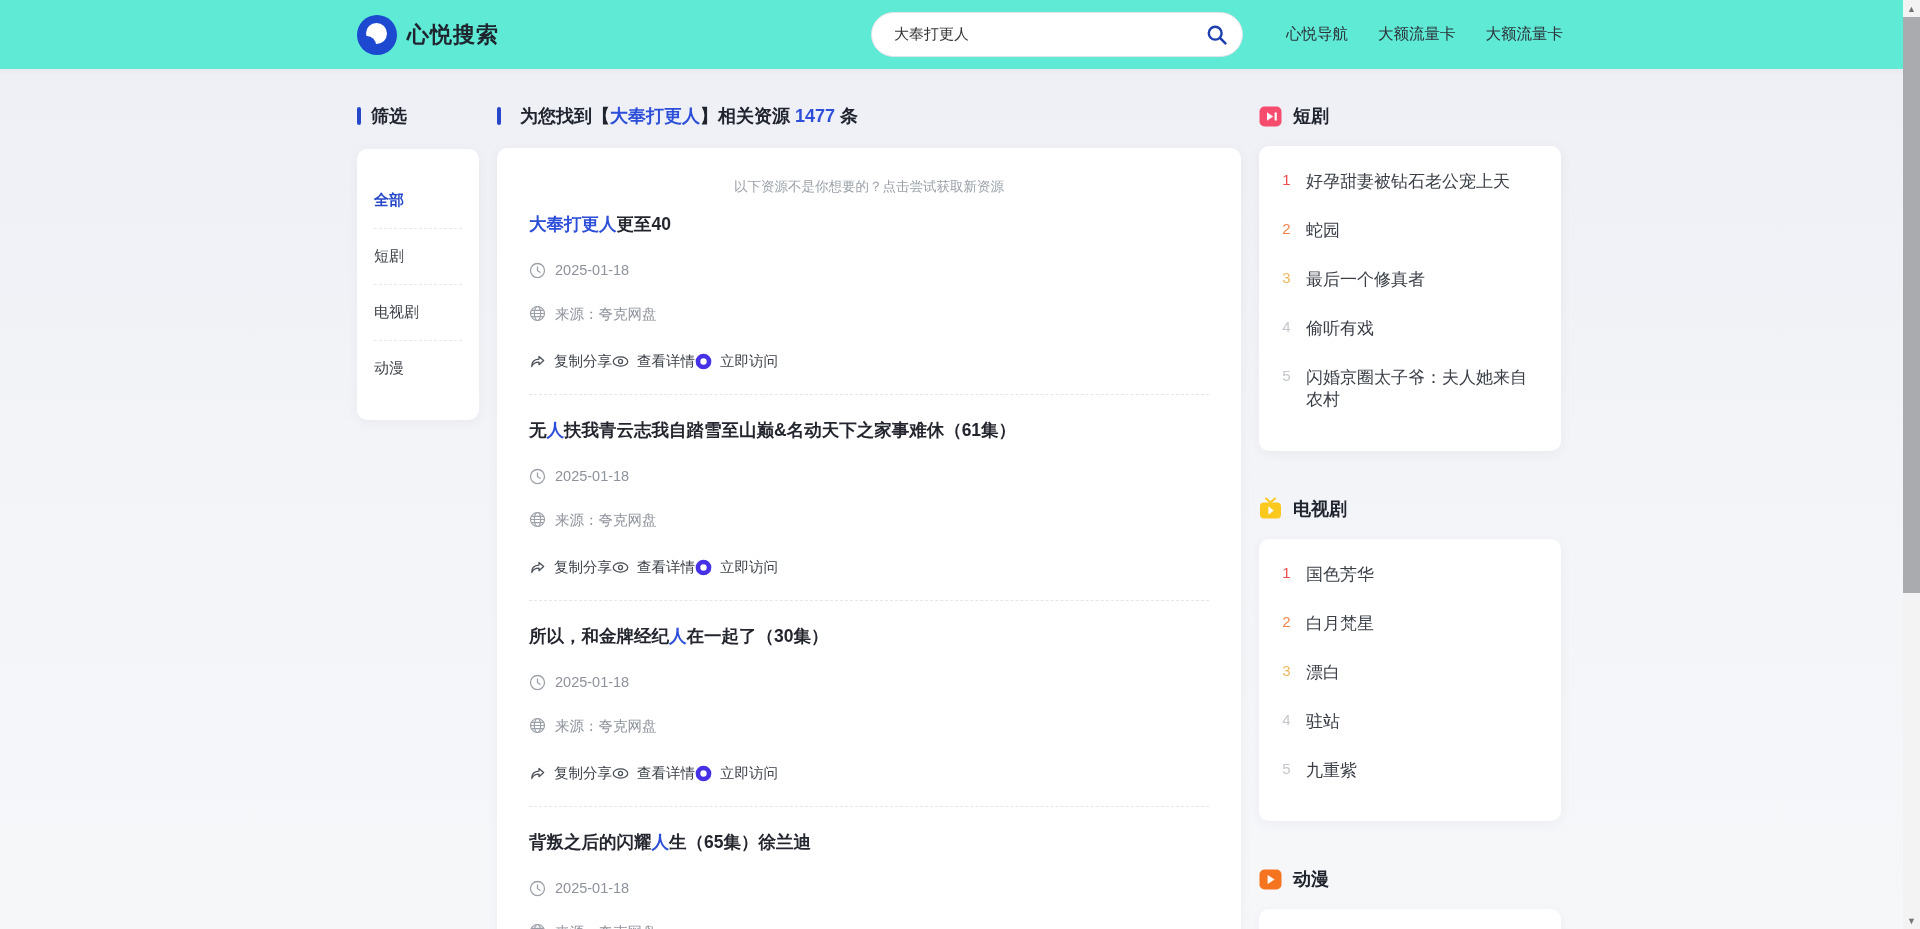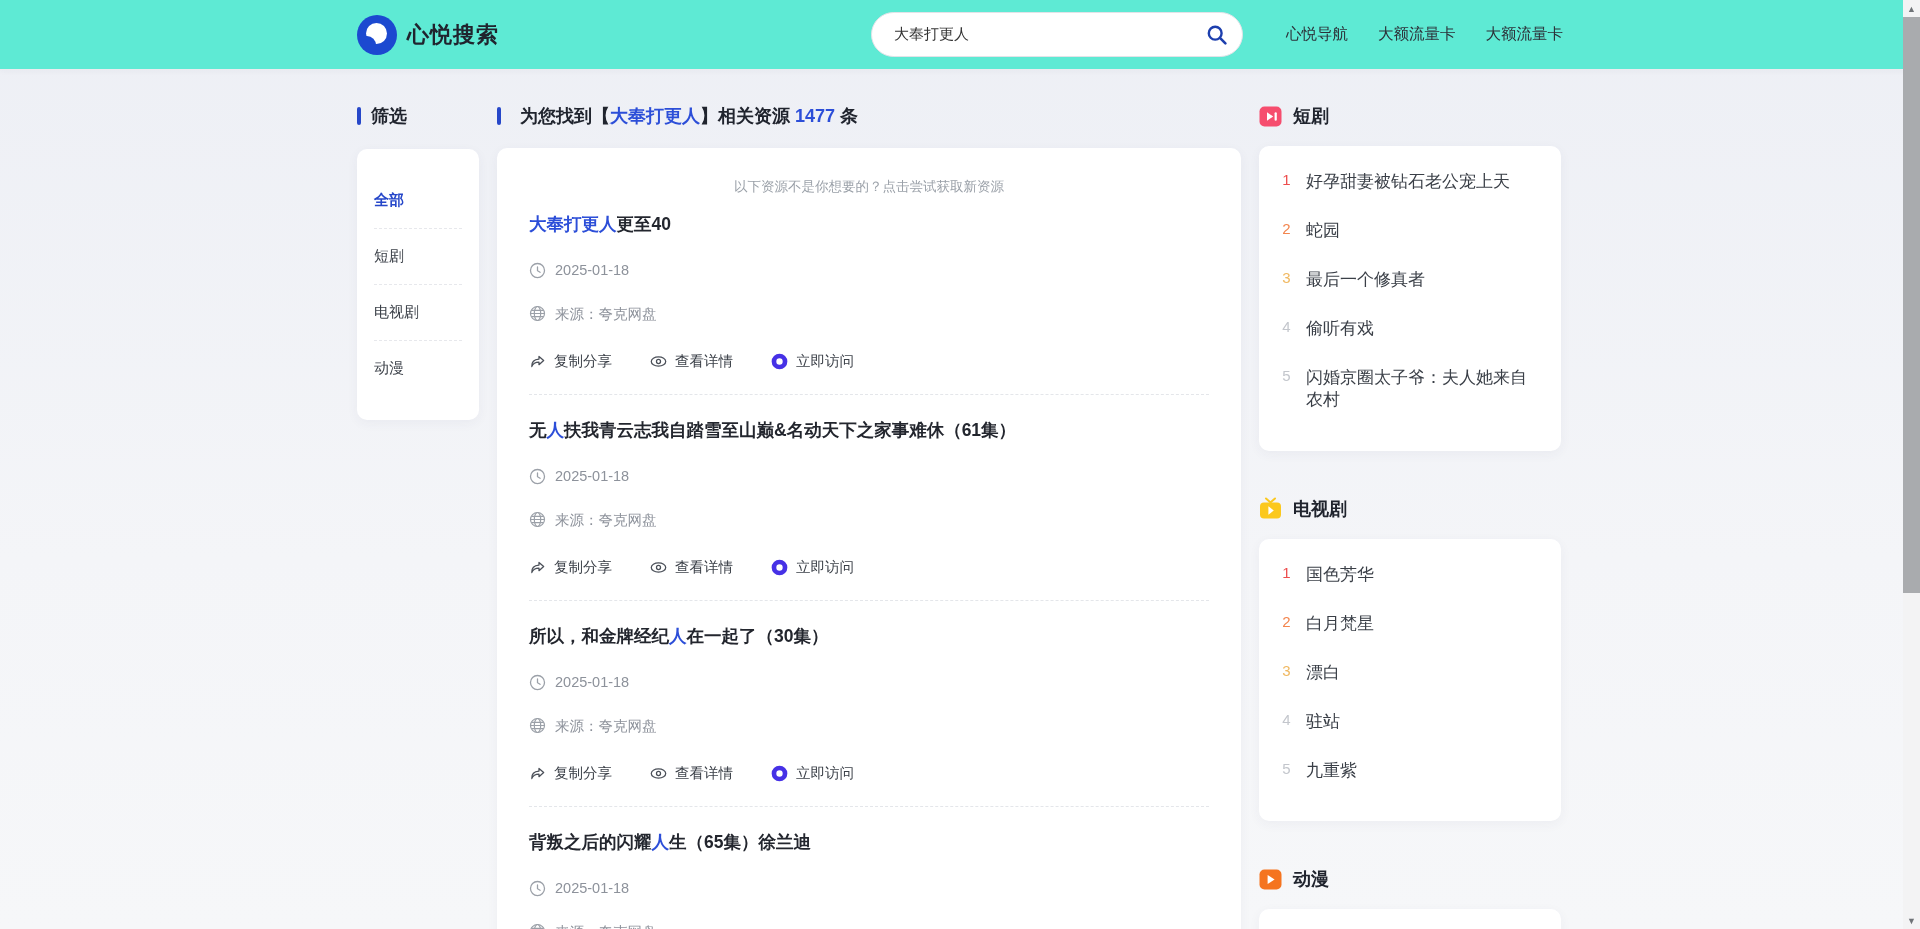--- a/index.html
+++ b/index.html
@@ -39,21 +39,21 @@
   .results-head { display:flex; align-items:center; gap:19px; font-size:18px; font-weight:700; color:#20242e; }
   .results-card { margin-top:20px; padding:26px 32px 46px; }
   .notice { text-align:center; font-size:13.5px; color:#9aa0a8; cursor:pointer; padding:4px 0 2px; }
   .result-item .divider { border-top:1px dashed #e4e6ea; margin:23px 0 25px; }
   .r-title { font-size:17.5px; font-weight:700; color:#23262e; margin-top:16px; cursor:pointer; line-height:1.25; }
   .result-item .divider + .r-title { margin-top:0; }
   .r-title .hl { color:#2c4ed8; }
   .meta { display:flex; gap:9px; margin-top:26px; font-size:14.5px; color:#8d929b; }
   .micon { display:inline-flex; width:17px; height:17px; color:#9ba0a8; }
   .micon svg { width:17px; height:17px; }
-  .actions { display:flex; align-items:center; gap:38px; margin-top:28px; }
+  .actions { display:flex; align-items:center; margin-top:28px; }
   .act { display:inline-flex; align-items:center; gap:8px; font-size:14.5px; color:#3a3f47; cursor:pointer; }
   .aicon { display:inline-flex; width:17px; height:17px; color:#4a4f58; }
   .aicon svg { width:17px; height:17px; }
   
   .rank-section { margin-bottom:46px; }
   .rank-head { display:flex; align-items:center; gap:11px; font-size:18px; font-weight:700; color:#20242e; }
   .rk-icon { display:inline-flex; width:23px; height:23px; flex:0 0 auto; }
   .rk-icon svg { width:23px; height:23px; }
   .rank-card { margin-top:18px; padding:25px 21px 12px; }
   .rank-item { display:flex; align-items:flex-start; gap:13px; margin-bottom:27px; cursor:pointer; }

